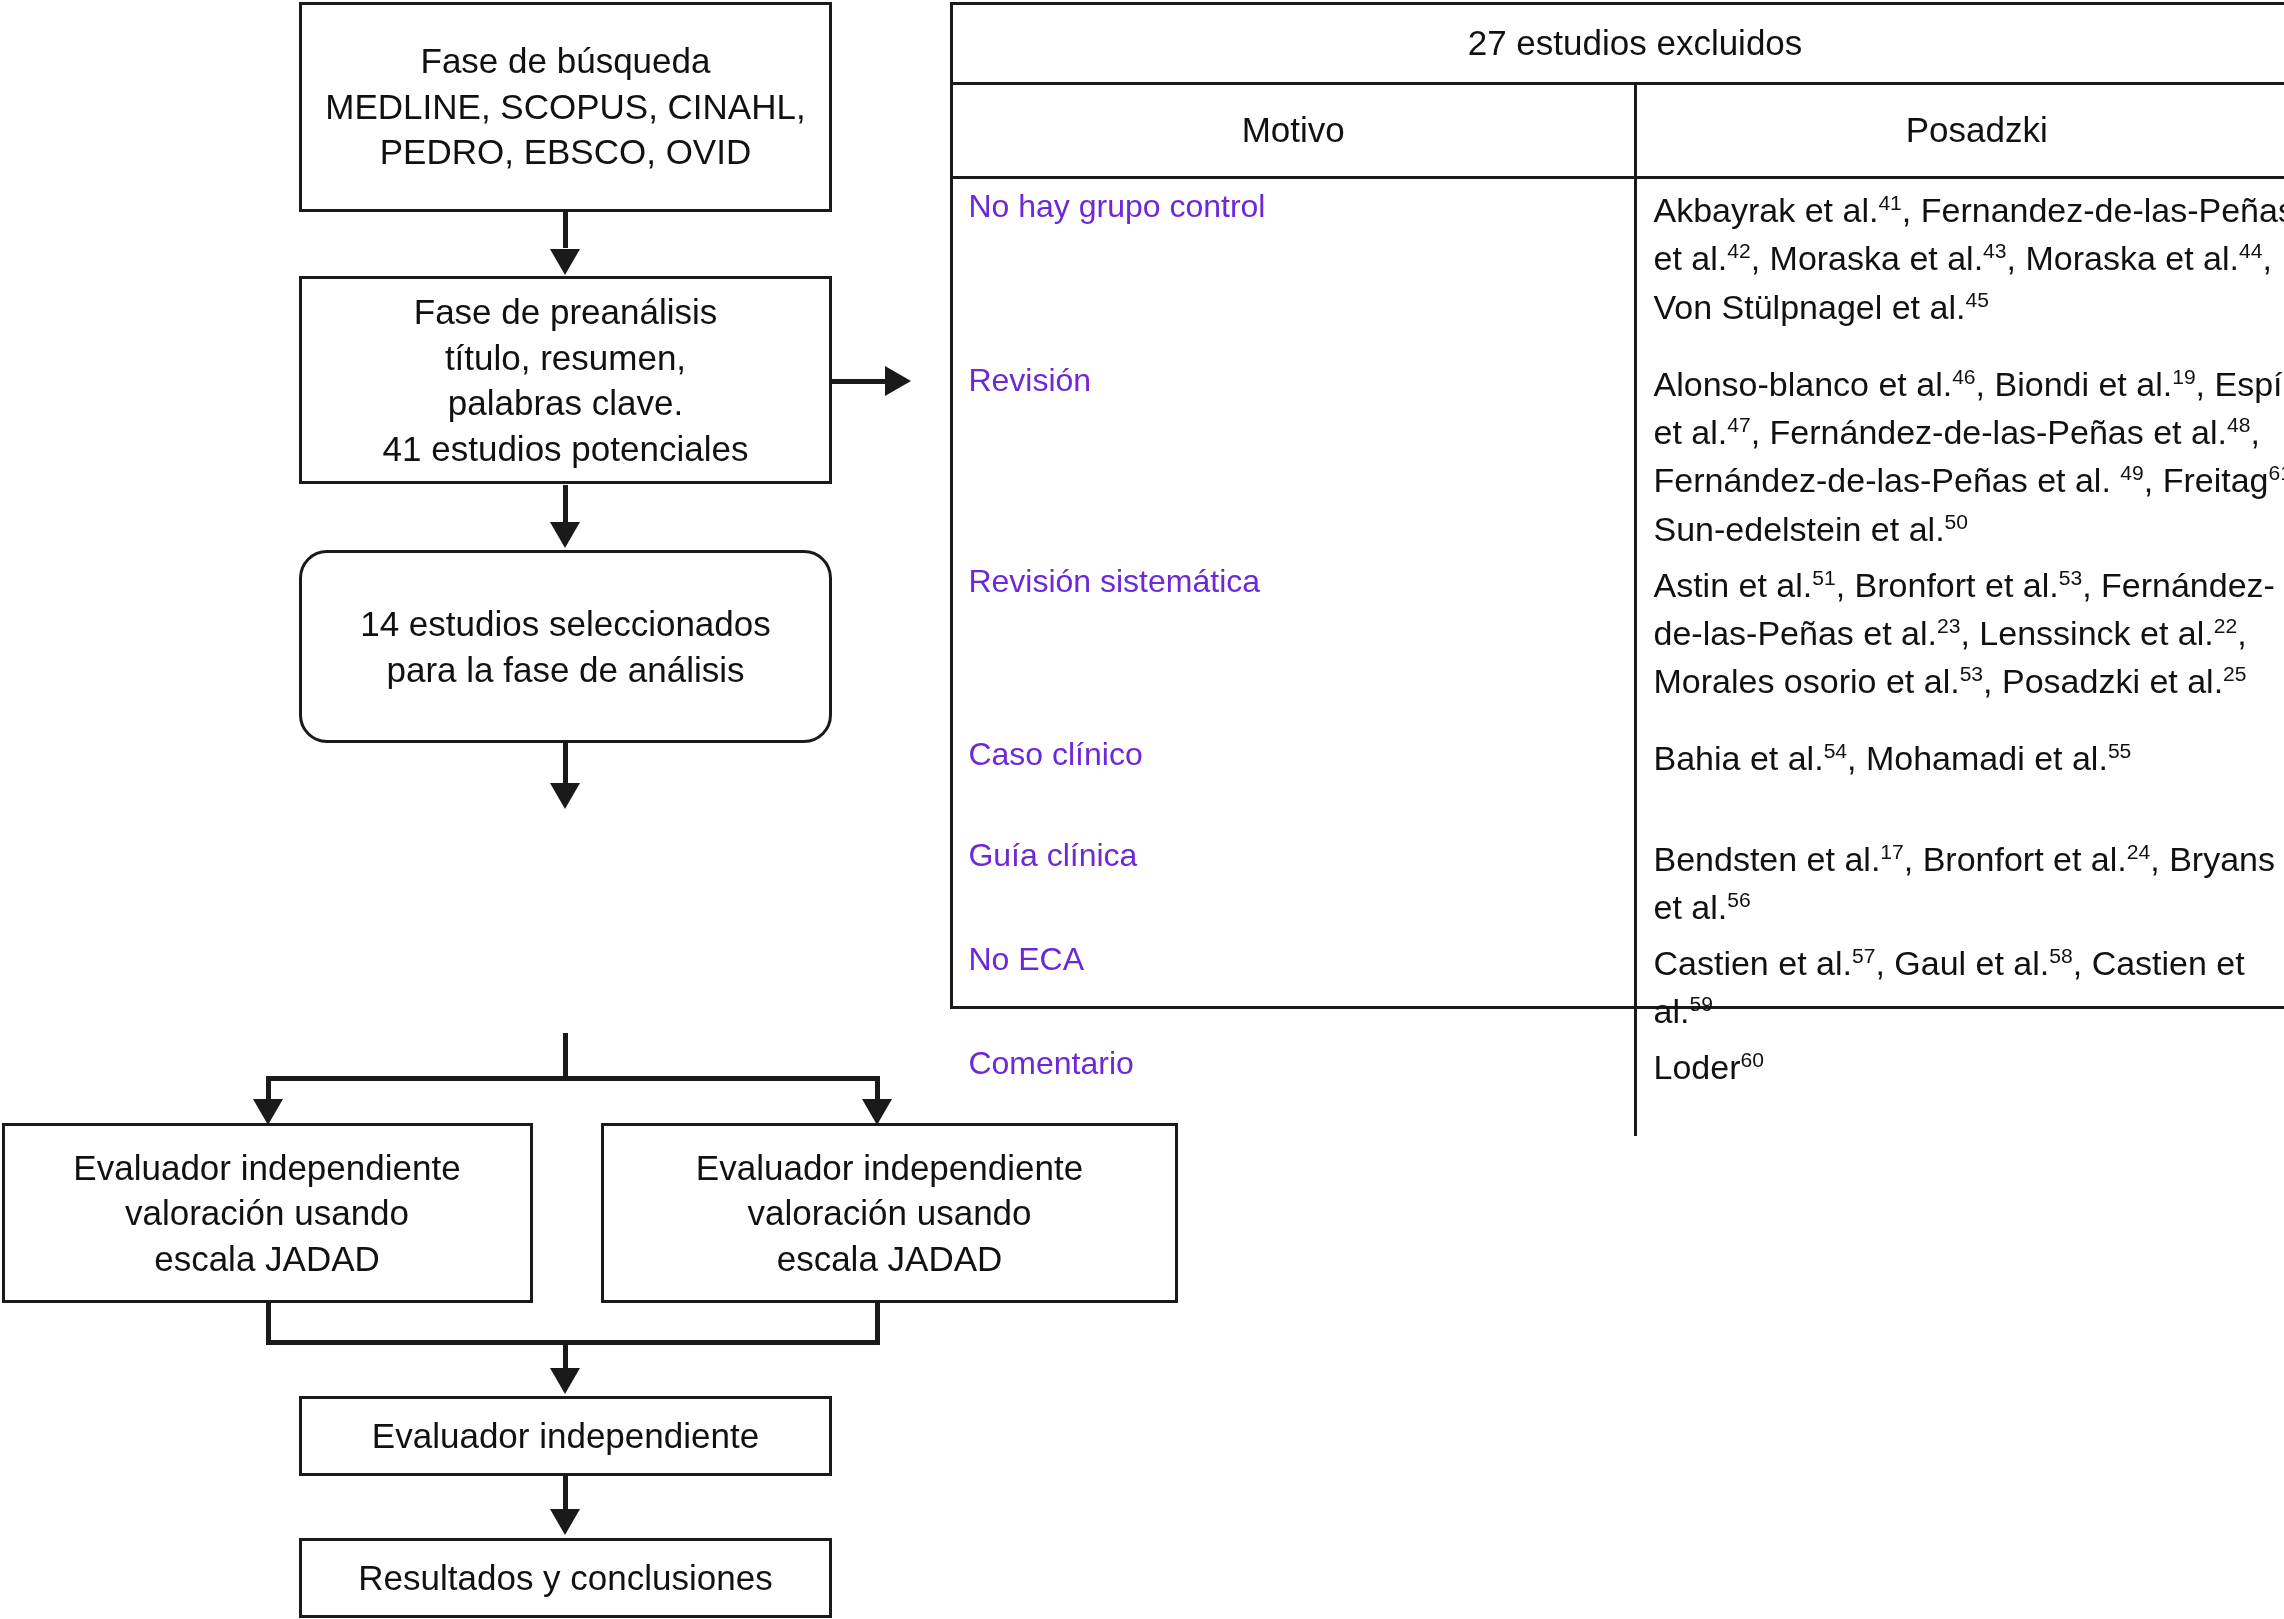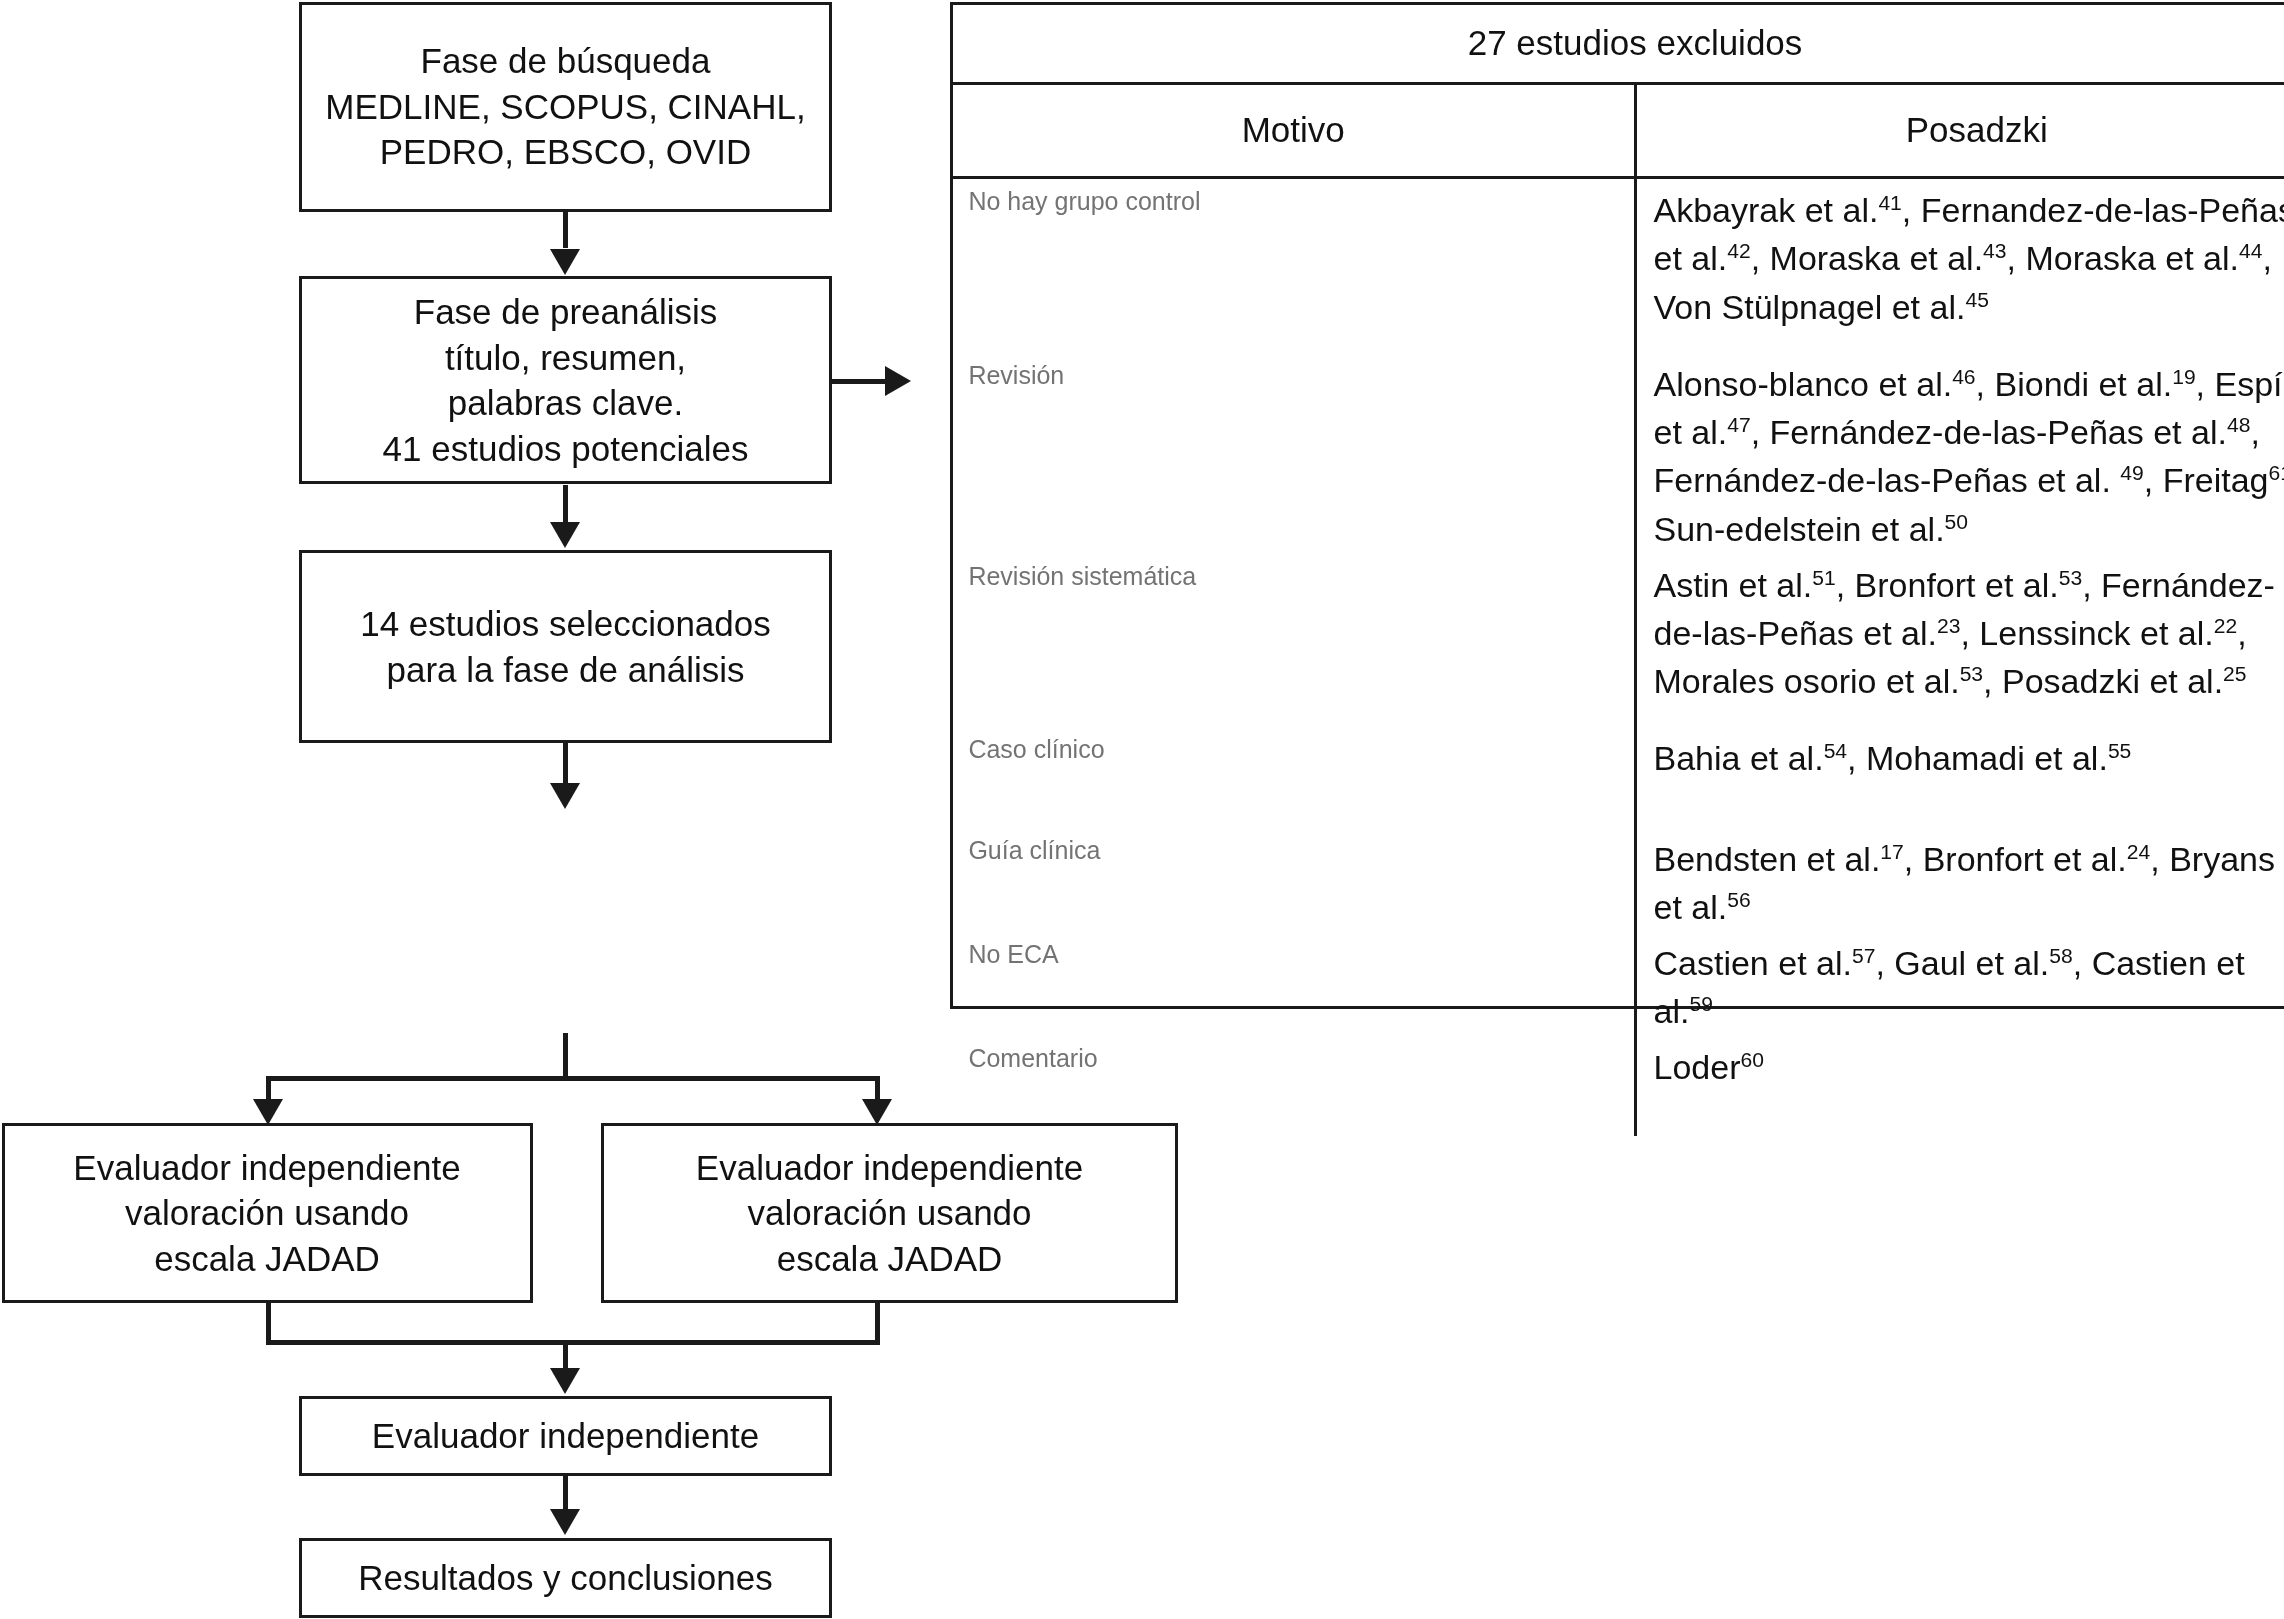--- a/index.html
+++ b/index.html
@@ -91,25 +91,25 @@
     font-size: 35px;
     color: #111111;
     border-bottom: 3.9px solid #1a1a1a;
     height: 91px;
     padding: 0;
   }
   #excluded-table .colhead.motivo { border-right: 3.1px solid #1a1a1a; }
   #excluded-table td.reason {
     width: 297px;
     vertical-align: top;
-    font-size: 25px;
+    font-size: 32px;
     line-height: 1.27;
     padding: 7.7px 0 0 15.4px;
     border-right: 3.1px solid #1a1a1a;
-    color: #737373;
+    color: #6d28d9;
   }
   #excluded-table td.studies {
     vertical-align: top;
     font-size: 34px;
     line-height: 1.42;
     padding: 7.7px 14px 0 17px;
     color: #111111;
     margin-left: 39px;
   }
   #excluded-table tr.datarow.r1 td { height: 166px; }
@@ -141,21 +141,21 @@
 palabras clave.
 41 estudios potenciales</span>
   </div>
 
   <div class="hline" style="left:829px; top:379px; width:56px;"></div>
   <div class="arrow-right" style="left:885px; top:366px;"></div>
 
   <div class="vline" style="left:563px; top:485px; height:37px;"></div>
   <div class="arrow-down" style="left:550px; top:522px;"></div>
 
-  <div class="box" id="node-selected-studies" style="left:299px; top:550px; width:533px; height:193px;">
+  <div class="box" id="node-selected-studies" style="left:299px; top:550px; width:533px; height:193px;border-radius:28px;">
     <span class="txt">14 estudios seleccionados
 para la fase de análisis</span>
   </div>
 
   <div class="vline" style="left:563px; top:743px; height:40px;"></div>
   <div class="arrow-down" style="left:550px; top:783px;"></div>
 
 
   <div class="vline" style="left:563px; top:1033px; height:46px;"></div>
   <div class="hline" style="left:266px; top:1076px; width:614px;"></div>

